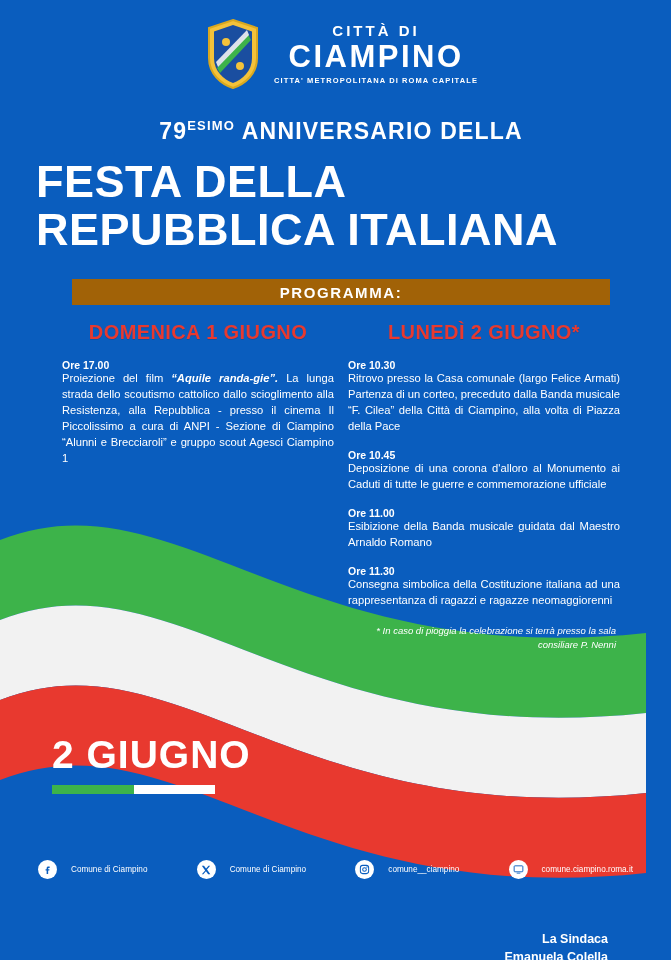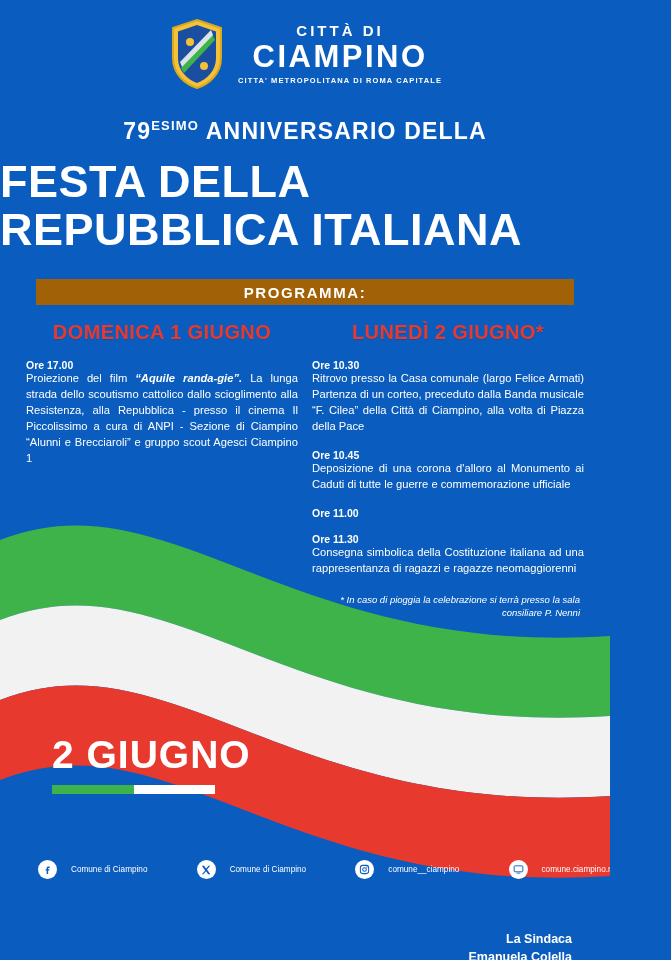--- a/index.html
+++ b/index.html
@@ -14,20 +14,21 @@
     overflow: hidden;
     position: relative;
   }
   .poster {
     position: absolute;
     inset: 0;
     width: 610px;
     height: 960px;
     background: #0a5dbe;
     overflow: hidden;
+    padding-left: 36px;
   }
   
   .wave {
     position: absolute;
     left: 0;
     top: 480px;
     width: 671px;
     height: 420px;
     z-index: 0;
     pointer-events: none;
@@ -308,20 +309,21 @@
       <div class="entry">
         <div class="time">Ore 10.30</div>
         <div class="desc">Ritrovo presso la Casa comunale (largo Felice Armati) Partenza di un corteo, preceduto dalla Banda musicale “F. Cilea” della Città di Ciampino, alla volta di Piazza della Pace</div>
       </div>
       <div class="entry">
         <div class="time">Ore 10.45</div>
         <div class="desc">Deposizione di una corona d'alloro al Monumento ai Caduti di tutte le guerre e commemorazione ufficiale</div>
       </div>
       <div class="entry">
         <div class="time">Ore 11.00</div>
+        <div class="desc">Esibizione della Banda musicale guidata dal Maestro Arnaldo Romano</div>
       </div>
       <div class="entry">
         <div class="time">Ore 11.30</div>
         <div class="desc">Consegna simbolica della Costituzione italiana ad una rappresentanza di ragazzi e ragazze neomaggiorenni</div>
       </div>
 
       <div class="note">* In caso di pioggia la celebrazione si terrà presso la sala consiliare P. Nenni</div>
     </div>
   </div>
 

